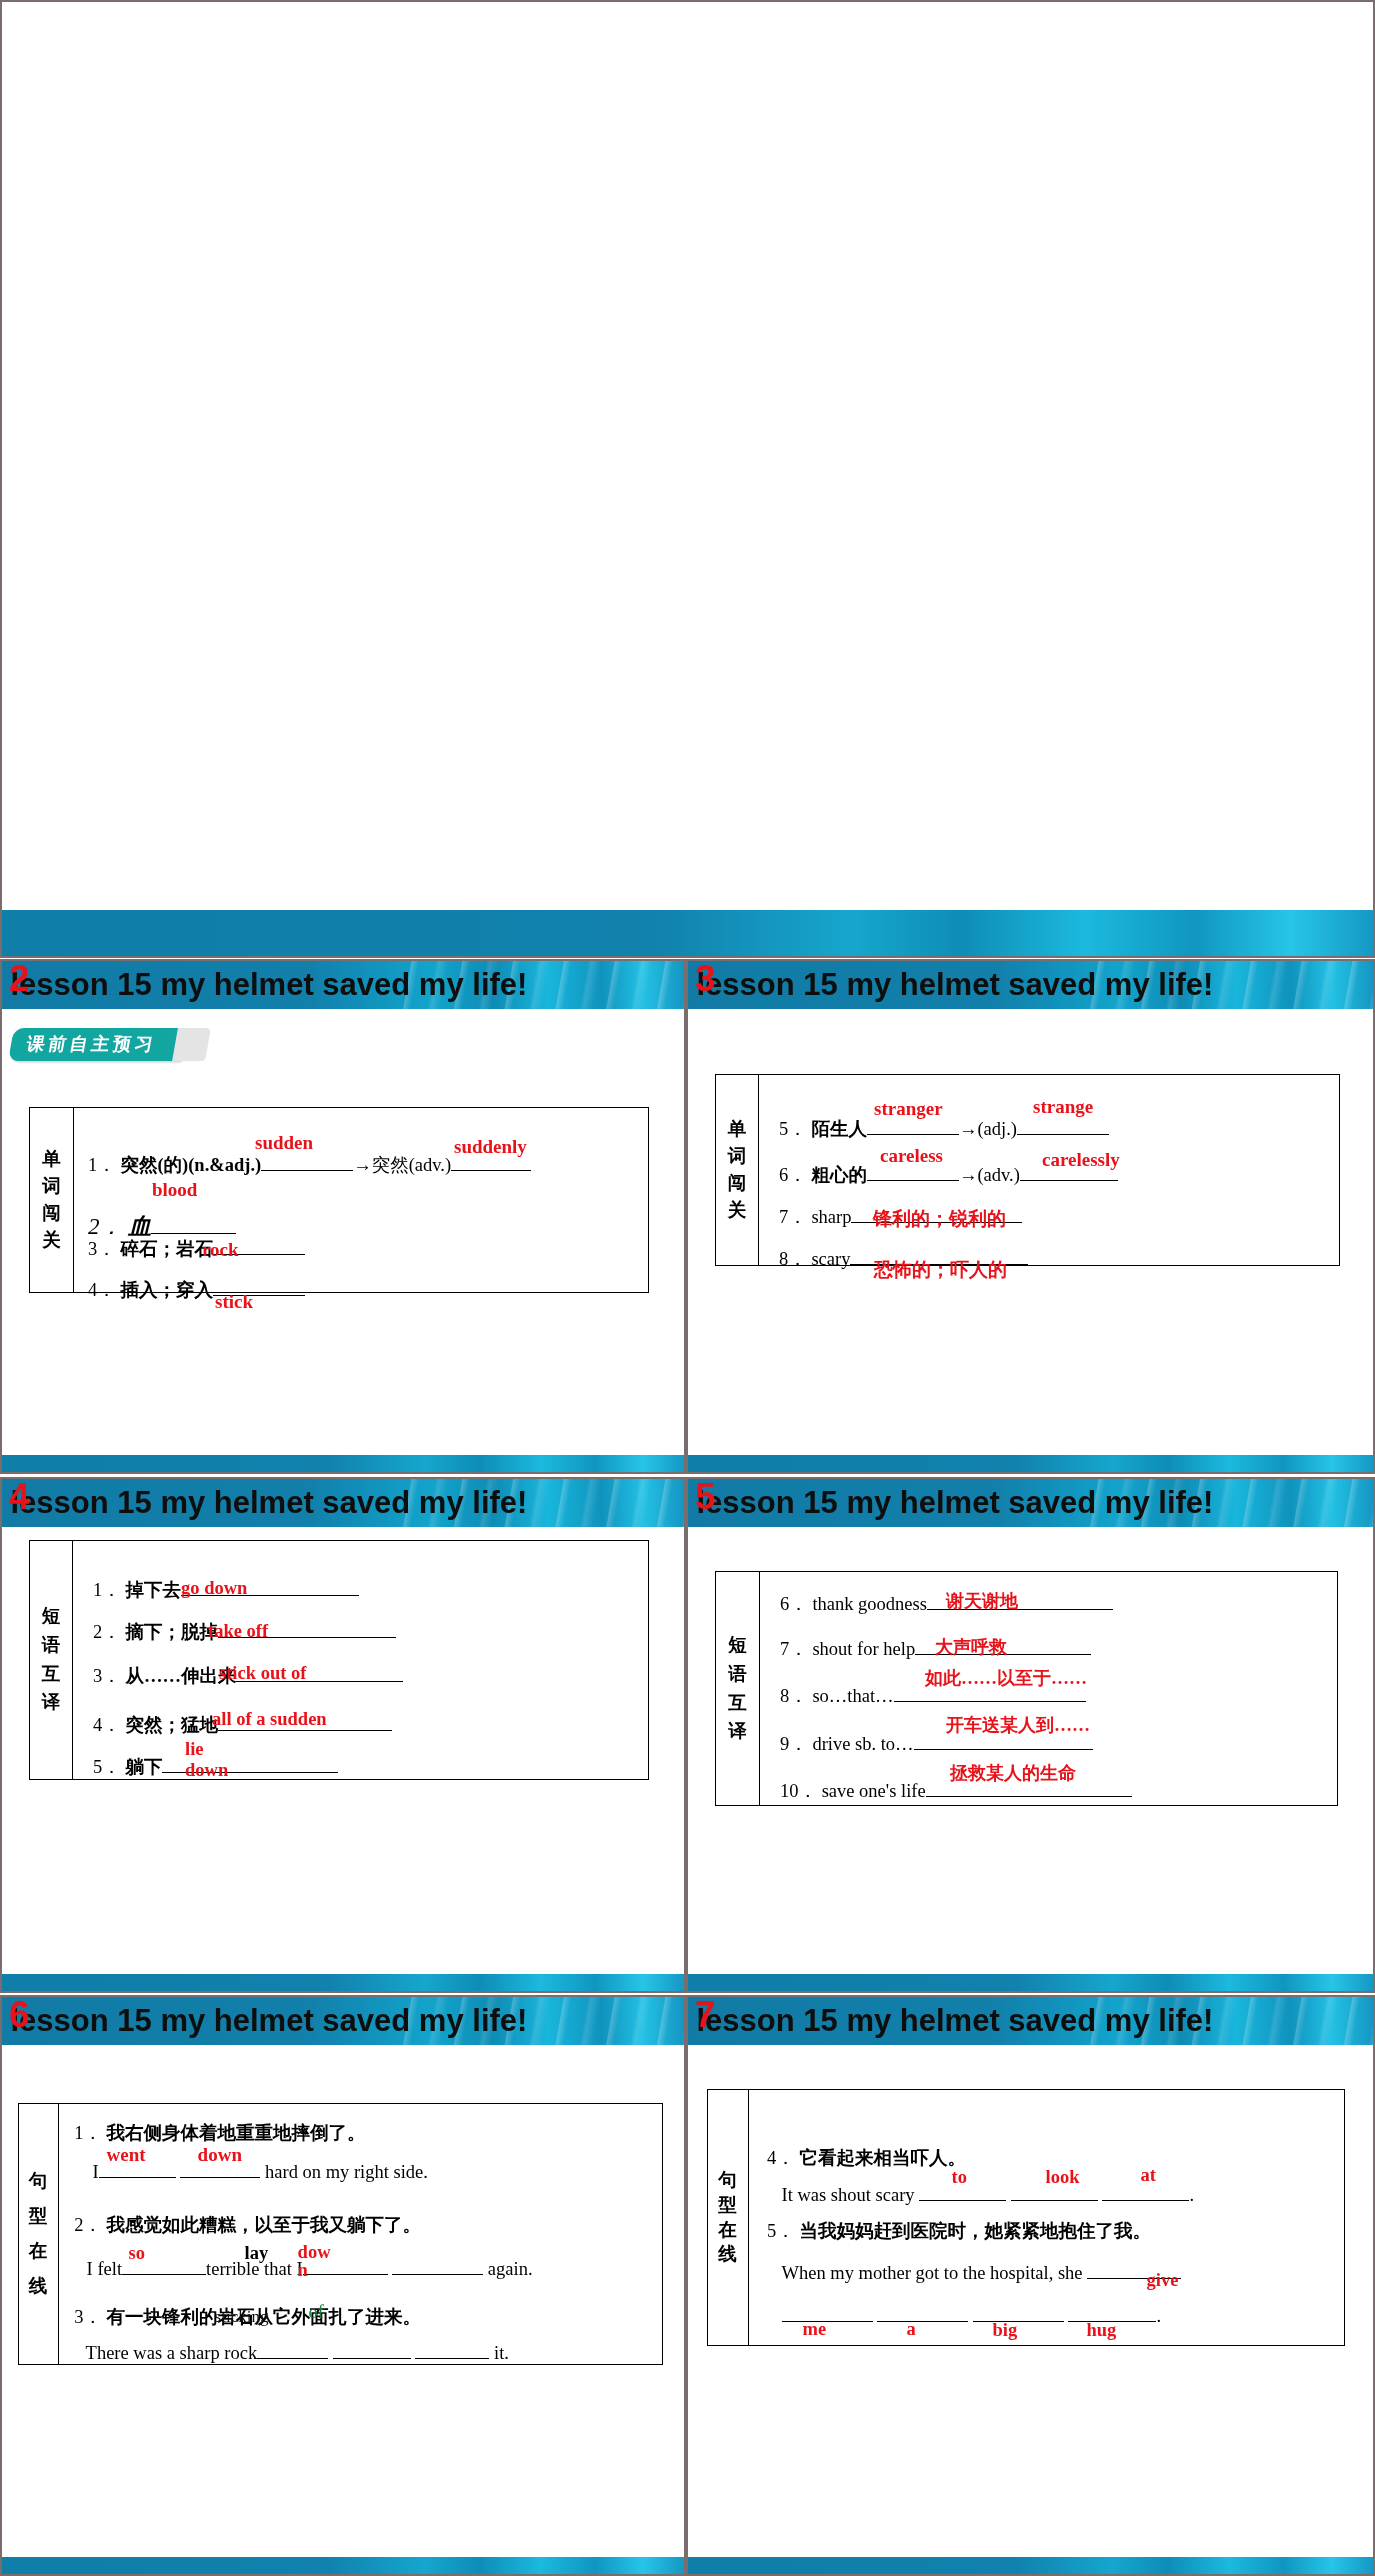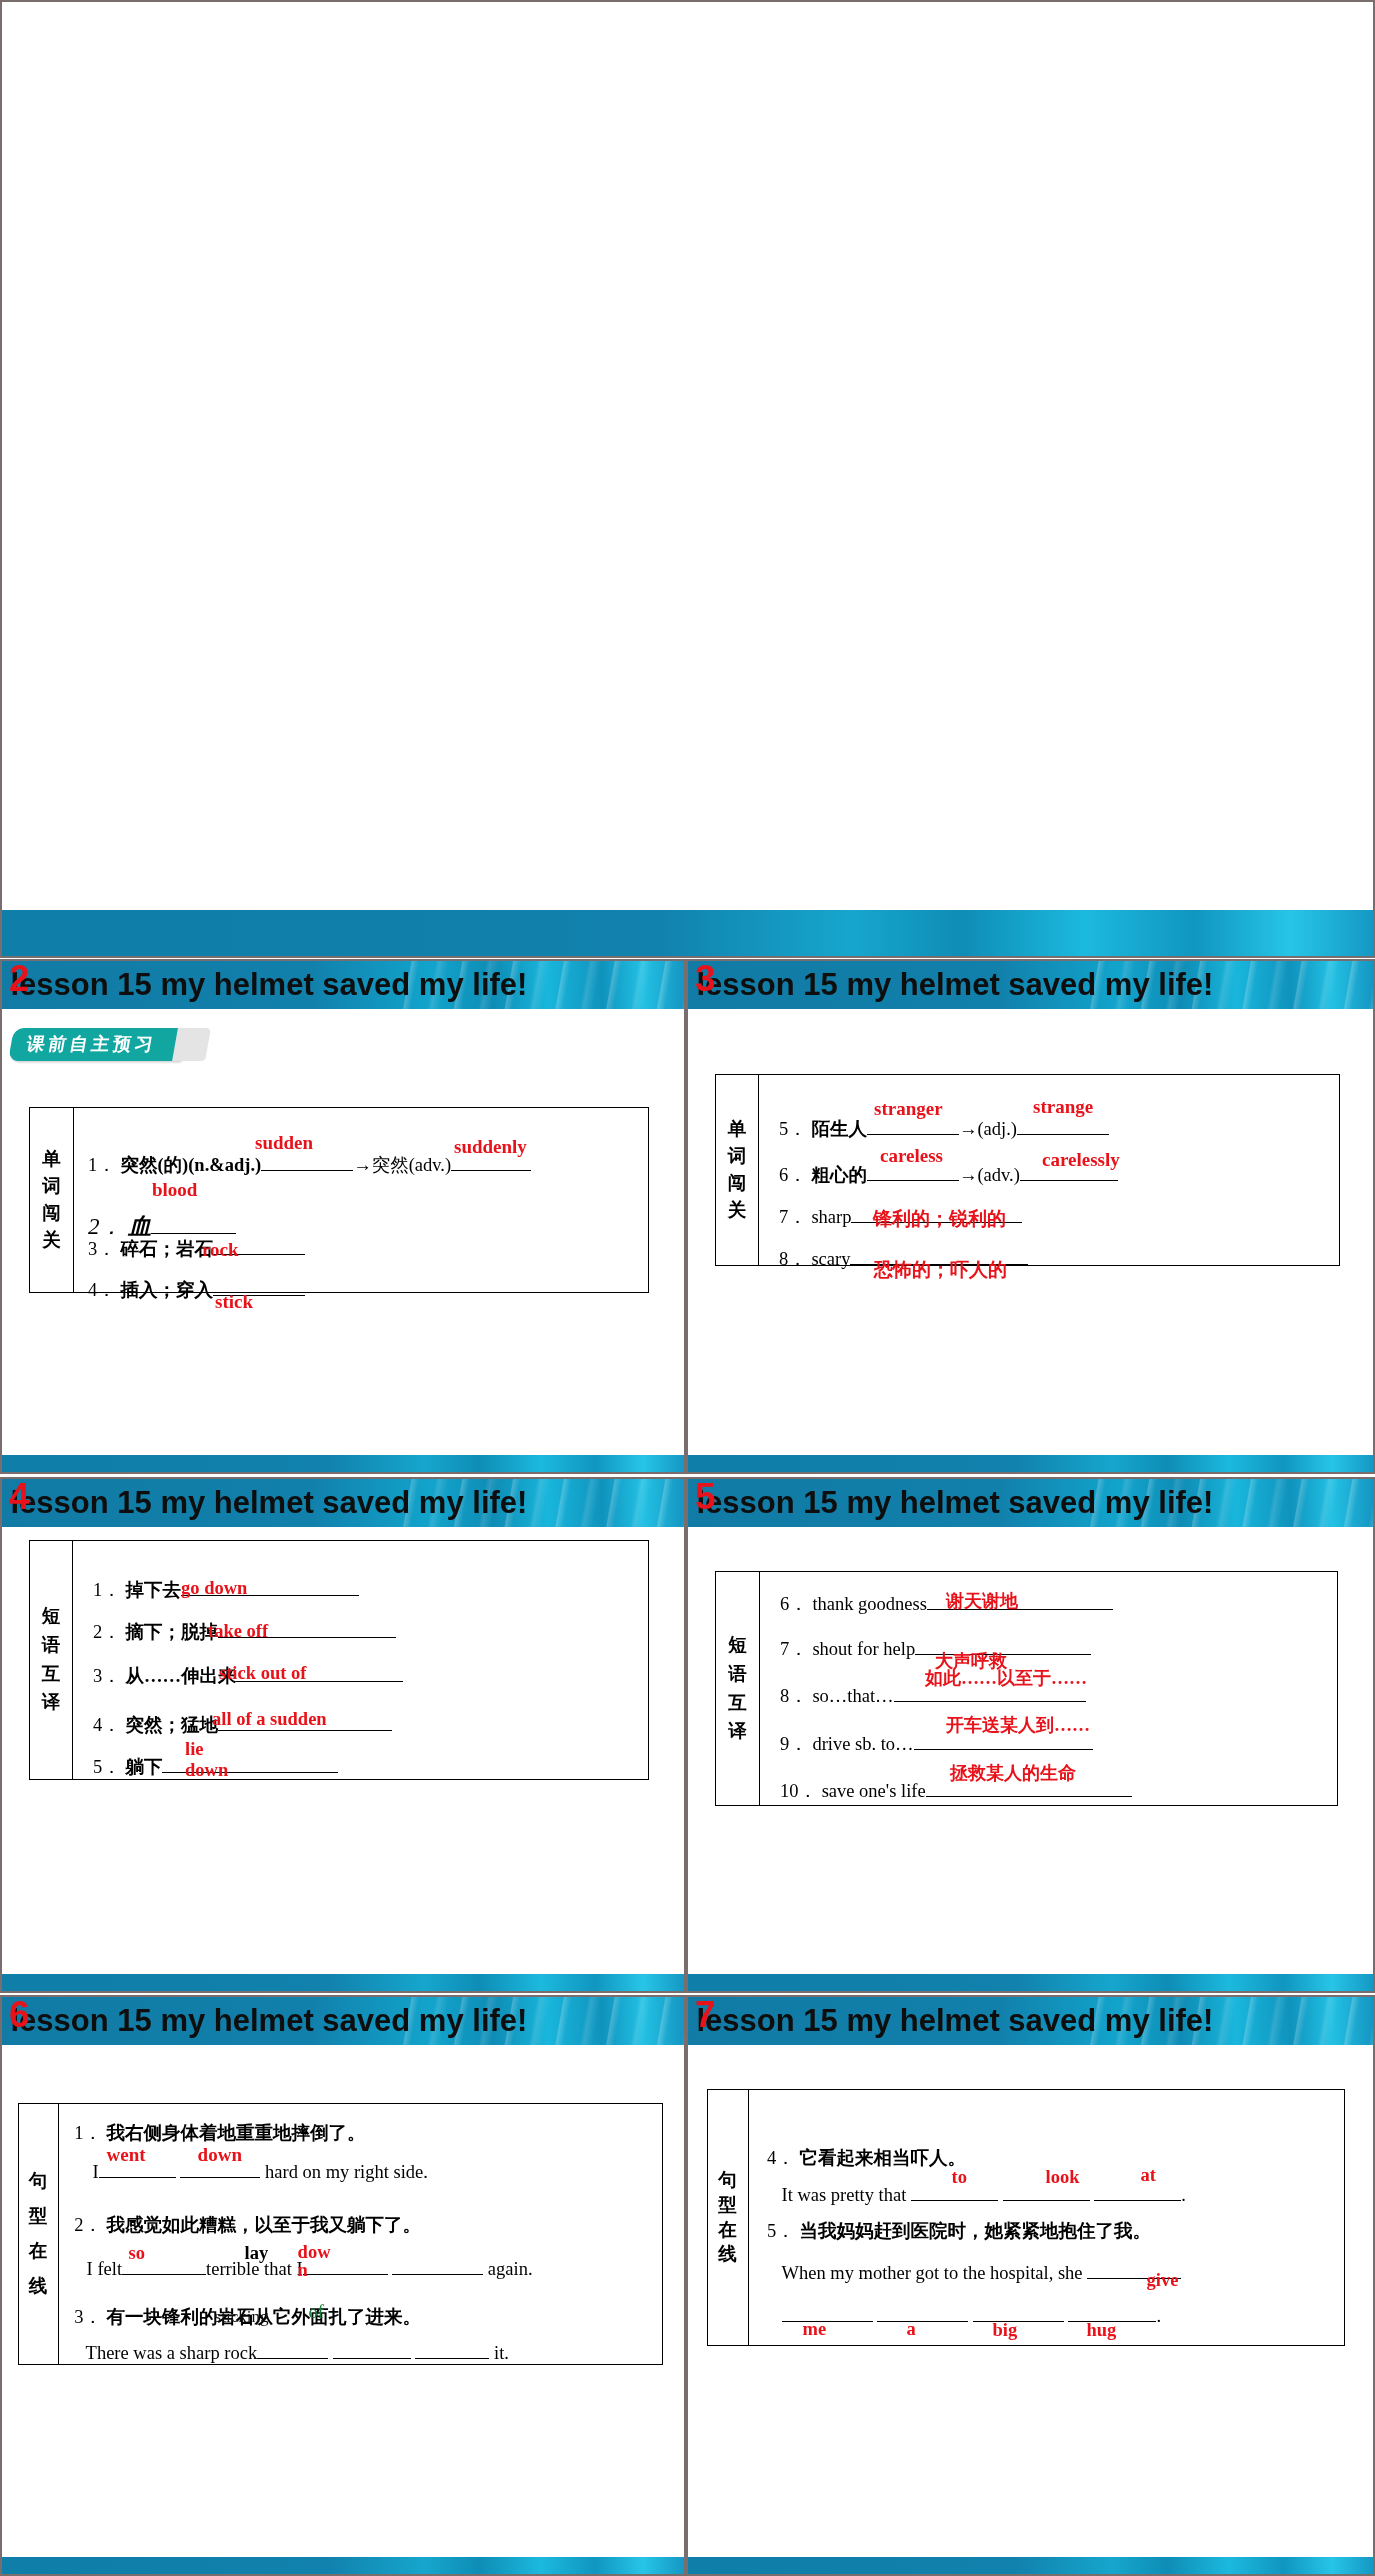--- a/index.html
+++ b/index.html
@@ -337,21 +337,21 @@
         <div class="row" style="left:20px; top:18.5px; font-size:18.5px;">
           <span>6．</span>
           <span>thank goodness</span><span class="blank" style="width:186px"></span>
         </div>
         <div class="ans" style="left:186px; top:17px; font-size:18px;">谢天谢地</div>
 
         <div class="row" style="left:20px; top:64px; font-size:18.5px;">
           <span>7．</span>
           <span>shout for help</span><span class="blank" style="width:176px"></span>
         </div>
-        <div class="ans" style="left:175px; top:63px; font-size:18px;margin-top:14px;">大声呼救</div>
+        <div class="ans" style="left:175px; top:63px; font-size:18px;">大声呼救</div>
 
         <div class="row" style="left:20px; top:111px; font-size:18.5px;">
           <span>8．</span>
           <span>so…that…</span><span class="blank" style="width:192px"></span>
         </div>
         <div class="ans" style="left:165px; top:94px; font-size:18px;">如此……以至于……</div>
 
         <div class="row" style="left:20px; top:159px; font-size:18.5px;">
           <span>9．</span>
           <span>drive sb. to…</span><span class="blank" style="width:179px"></span>
@@ -436,21 +436,21 @@
         <span>在</span>
         <span>线</span>
       </div>
       <div class="ex-body">
 
         <div class="row" style="left:18.5px; top:55px; font-size:18.5px;">
           <span>4．</span>
           <span class="cn">它看起来相当吓人。</span>
         </div>
         <div class="row" style="left:33px; top:95px; font-size:18.5px;">
-          <span>It was pretty that</span>&nbsp;<span class="blank" style="width:87px"></span>&nbsp;<span class="blank" style="width:87px"></span>&nbsp;<span class="blank" style="width:87px"></span><span>.</span>
+          <span>It was shout scary</span>&nbsp;<span class="blank" style="width:87px"></span>&nbsp;<span class="blank" style="width:87px"></span>&nbsp;<span class="blank" style="width:87px"></span><span>.</span>
         </div>
         <div class="ans" style="left:203px; top:77px; font-size:18.5px;">to</div>
         <div class="ans" style="left:297px; top:77px; font-size:18.5px;">look</div>
         <div class="ans" style="left:392px; top:75px; font-size:18.5px;">at</div>
 
         <div class="row" style="left:18.5px; top:128px; font-size:18.5px;">
           <span>5．</span>
           <span class="cn">当我妈妈赶到医院时，她紧紧地抱住了我。</span>
         </div>
         <div class="row" style="left:33px; top:173px; font-size:18.5px;">

